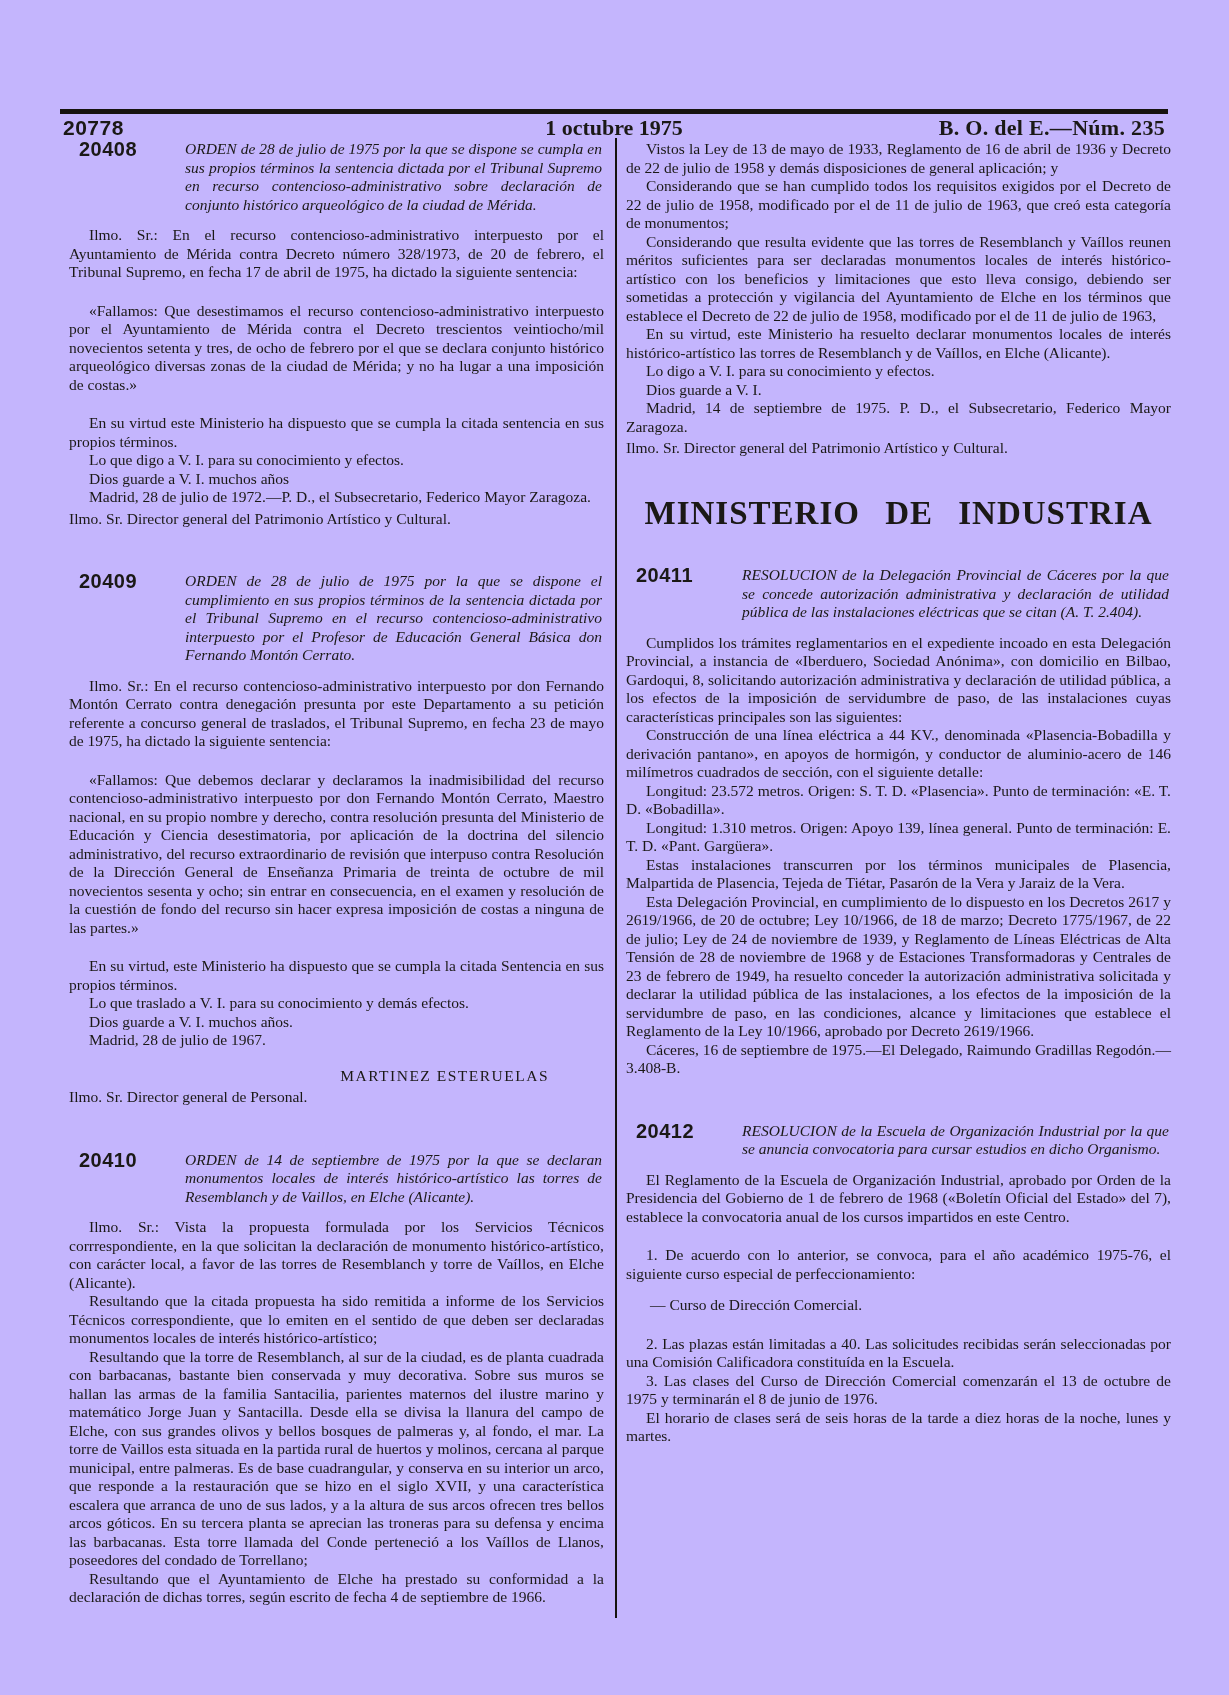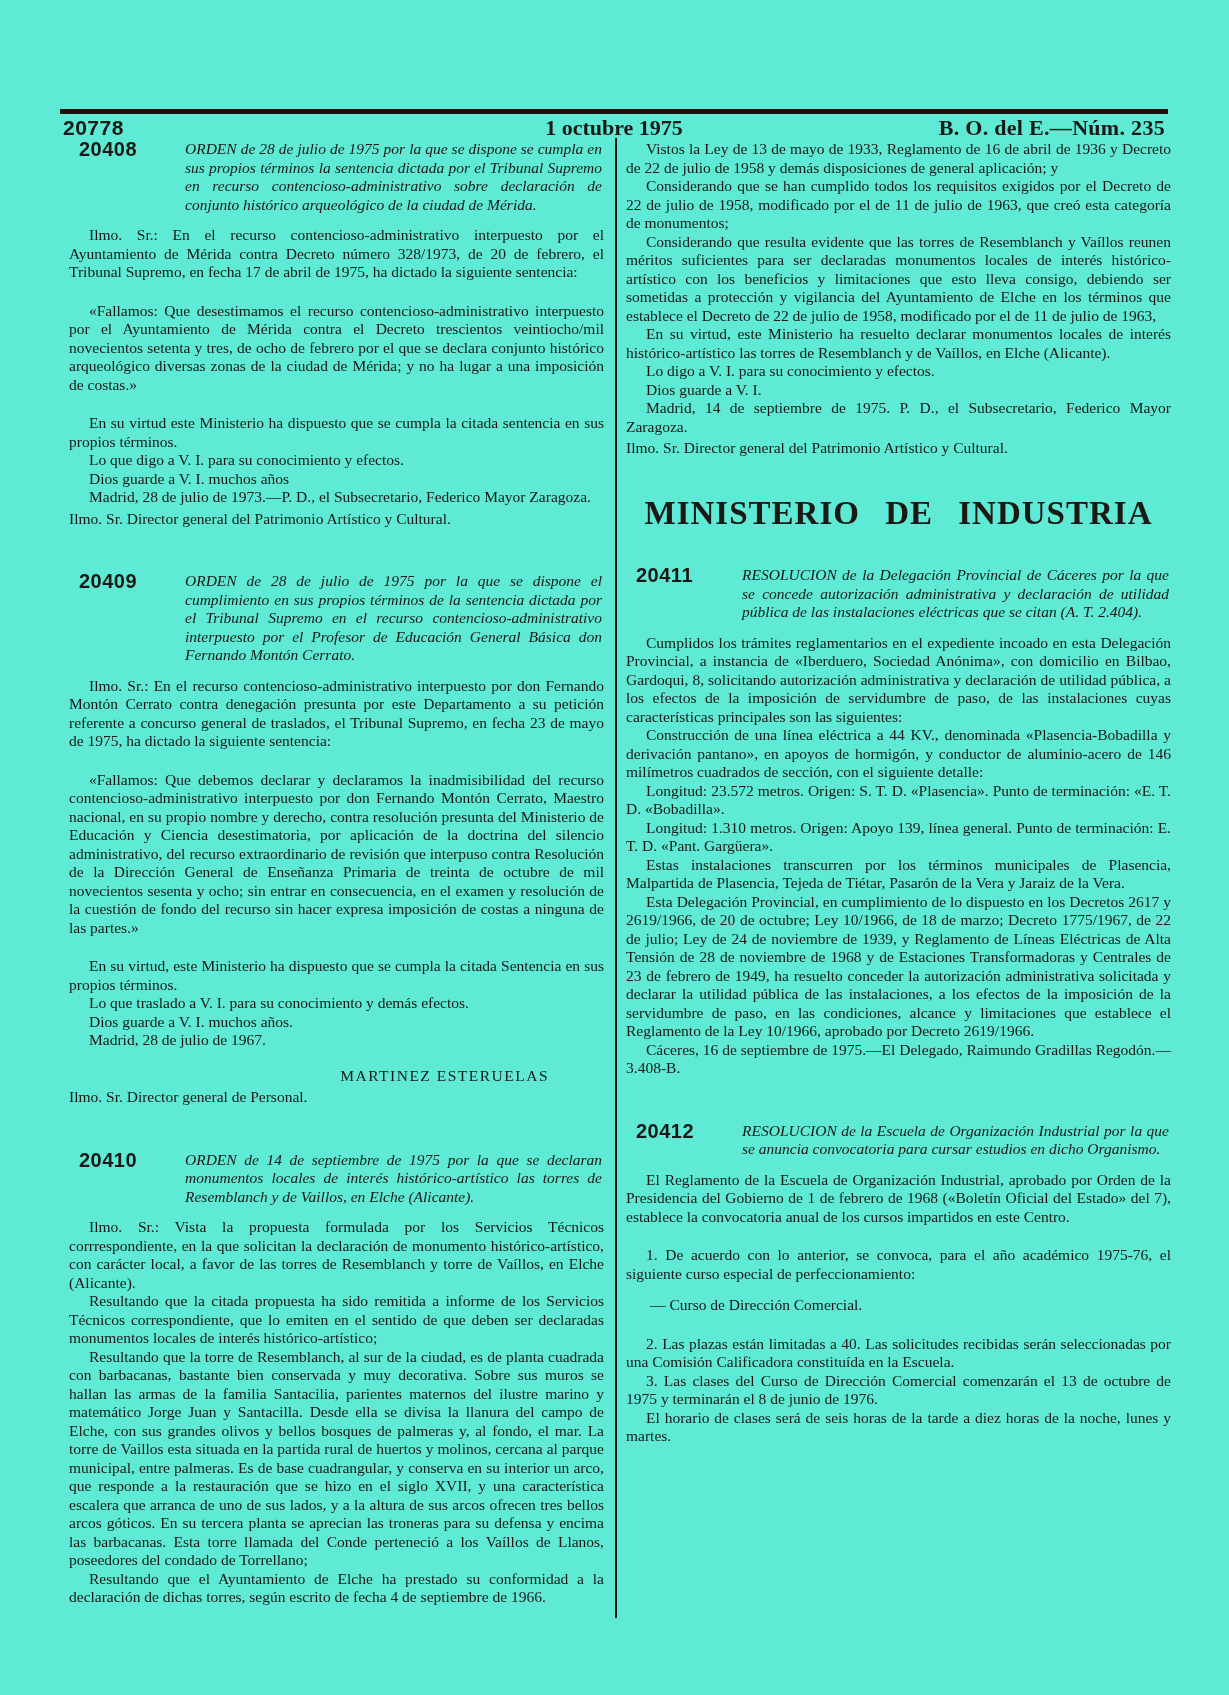--- a/index.html
+++ b/index.html
@@ -1,20 +1,20 @@
 <!DOCTYPE html>
 <html lang="es"><head>
 <meta charset="utf-8">
 <style>
   html,body{margin:0;padding:0;background:#d9d6cf;}
   .page{
     position:relative;
     width:1229px;height:1695px;
     margin:0 auto;
-    background:#5eead4;
+    background:#c4b5fd;
     color:#1b1916;
     font-family:"Liberation Serif", serif;
     overflow:hidden;
   }
   .header-row{
     position:absolute;top:80px;left:63px;width:1102px;
     display:flex;align-items:baseline;
   }
   .header-cell{flex:1;}
   .page-number{
@@ -78,21 +78,21 @@
         <div class="entry no-gap">
           <div class="entry-head">
             <span class="entry-num">20408</span>
             <span class="entry-title">ORDEN de 28 de julio de 1975 por la que se dispone se cumpla en sus propios términos la sentencia dictada por el Tribunal Supremo en recurso contencioso-administrativo sobre declaración de conjunto histórico arqueológico de la ciudad de Mérida.</span>
           </div>
           <p class="para cont">Ilmo. Sr.: En el recurso contencioso-administrativo interpuesto por el Ayuntamiento de Mérida contra Decreto número 328/1973, de 20 de febrero, el Tribunal Supremo, en fecha 17 de abril de 1975, ha dictado la siguiente sentencia:</p>
           <p class="para first">«Fallamos: Que desestimamos el recurso contencioso-administrativo interpuesto por el Ayuntamiento de Mérida contra el Decreto trescientos veintiocho/mil novecientos setenta y tres, de ocho de febrero por el que se declara conjunto histórico arqueológico diversas zonas de la ciudad de Mérida; y no ha lugar a una imposición de costas.»</p>
           <p class="para first">En su virtud este Ministerio ha dispuesto que se cumpla la citada sentencia en sus propios términos.</p>
           <p class="para cont">Lo que digo a V. I. para su conocimiento y efectos.</p>
           <p class="para cont">Dios guarde a V. I. muchos años</p>
-          <p class="para cont">Madrid, 28 de julio de 1973.—P. D., el Subsecretario, Federico Mayor Zaragoza.</p>
+          <p class="para cont">Madrid, 28 de julio de 1972.—P. D., el Subsecretario, Federico Mayor Zaragoza.</p>
           <p class="para flush">Ilmo. Sr. Director general del Patrimonio Artístico y Cultural.</p>
         </div>
         <div class="entry">
           <div class="entry-head">
             <span class="entry-num">20409</span>
             <span class="entry-title">ORDEN de 28 de julio de 1975 por la que se dispone el cumplimiento en sus propios términos de la sentencia dictada por el Tribunal Supremo en el recurso contencioso-administrativo interpuesto por el Profesor de Educación General Básica don Fernando Montón Cerrato.</span>
           </div>
           <p class="para cont">Ilmo. Sr.: En el recurso contencioso-administrativo interpuesto por don Fernando Montón Cerrato contra denegación presunta por este Departamento a su petición referente a concurso general de traslados, el Tribunal Supremo, en fecha 23 de mayo de 1975, ha dictado la siguiente sentencia:</p>
           <p class="para first">«Fallamos: Que debemos declarar y declaramos la inadmisibilidad del recurso contencioso-administrativo interpuesto por don Fernando Montón Cerrato, Maestro nacional, en su propio nombre y derecho, contra resolución presunta del Ministerio de Educación y Ciencia desestimatoria, por aplicación de la doctrina del silencio administrativo, del recurso extraordinario de revisión que interpuso contra Resolución de la Dirección General de Enseñanza Primaria de treinta de octubre de mil novecientos sesenta y ocho; sin entrar en consecuencia, en el examen y resolución de la cuestión de fondo del recurso sin hacer expresa imposición de costas a ninguna de las partes.»</p>
           <p class="para first">En su virtud, este Ministerio ha dispuesto que se cumpla la citada Sentencia en sus propios términos.</p>

